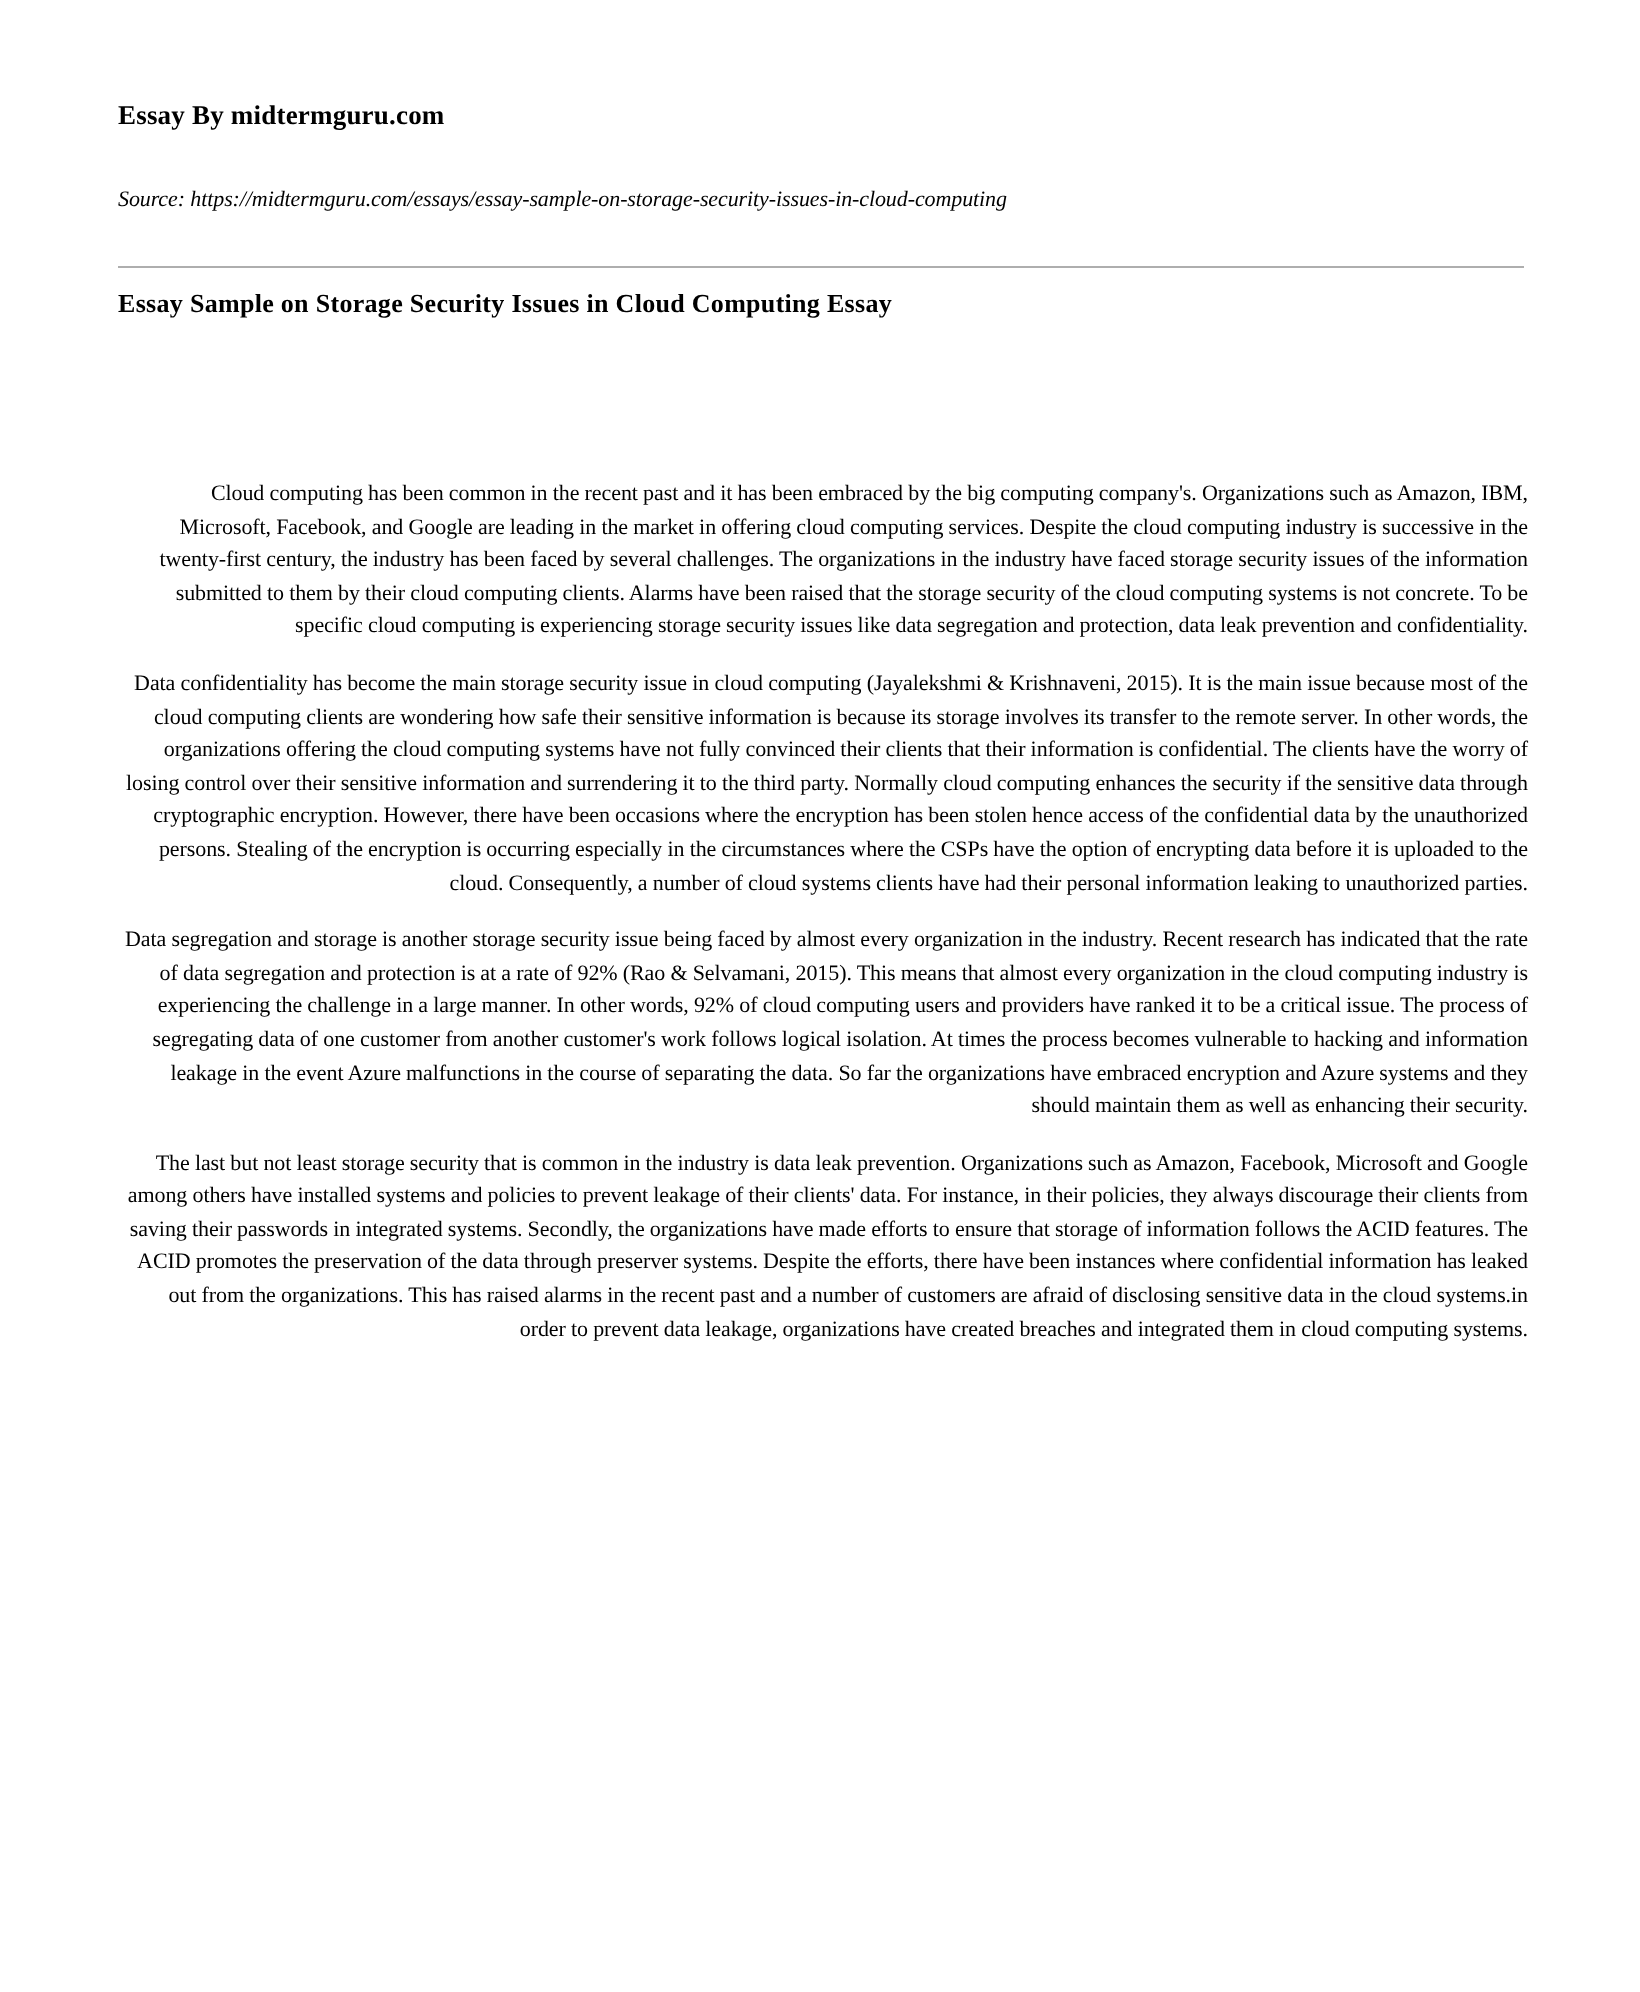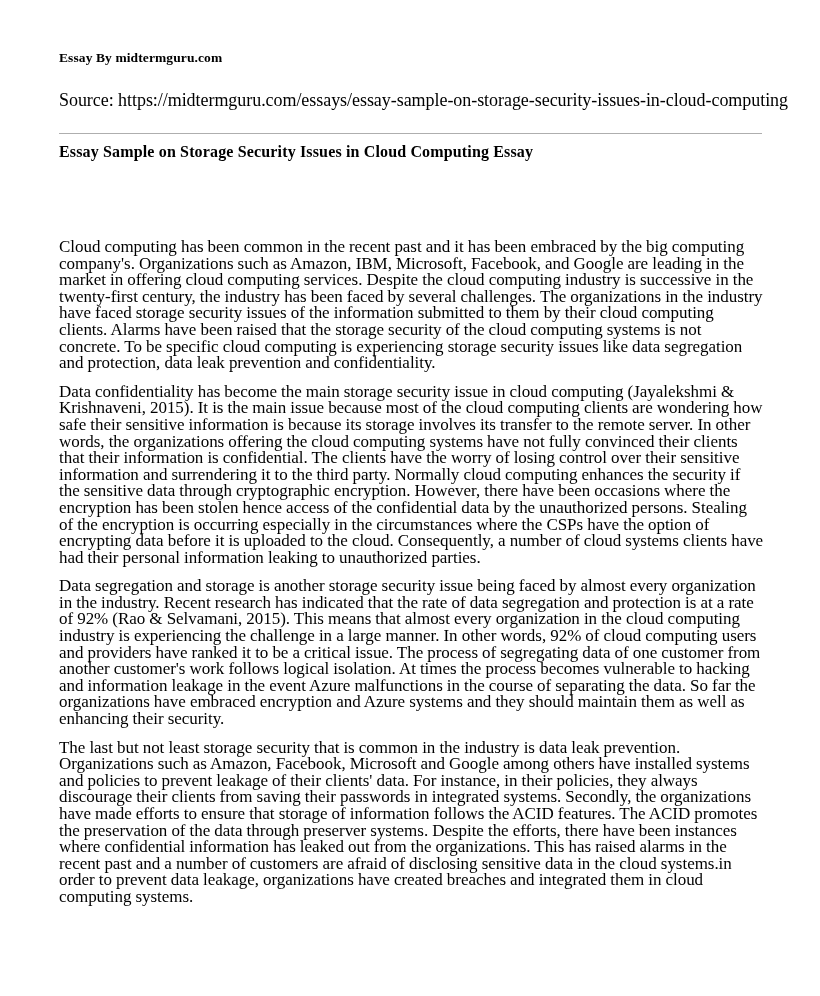--- a/index.html
+++ b/index.html
@@ -31,39 +31,40 @@
   }
   .byline {
     font-size: 13.5px;
     font-weight: bold;
     letter-spacing: 0.1px;
     margin: 0;
     padding-top: 50px;
     line-height: 16px;
   }
   .source {
-    font-size: 18px;
+    font-size: 11px;
     font-weight: normal;
     margin: 0;
     padding-top: 26px;
     line-height: 16px;
     white-space: nowrap;
     letter-spacing: -0.05px;
+    font-style: italic;
   }
   .divider {
     margin: 0;
     border: none;
     border-top: 1.5px solid #aeaeae;
     width: 703px;
     position: absolute;
     top: 133px;
     left: 0;
   }
   .doc-title {
-    font-size: 16px;
+    font-size: 13px;
     font-weight: bold;
     margin: 0;
     position: absolute;
     top: 143px;
     left: 0;
     line-height: 18px;
     letter-spacing: 0.15px;
   }
   .section-heading {
     font-size: 26px;
@@ -75,24 +76,24 @@
     line-height: 30px;
     letter-spacing: -0.1px;
   }
   .body-block {
     position: absolute;
     top: 239px;
     left: 0;
     width: 705px;
   }
   .para {
-    font-size: 17px;
+    font-size: 11px;
     line-height: 16.6px;
     margin: 0 0 12px 0;
-    text-align: left;
+    text-align: right;
     letter-spacing: -0.04px;
     word-spacing: -0.1px;
   }
   .para:last-child {
     margin-bottom: 12px;
   }
 </style>
 </head>
 <body>
 

